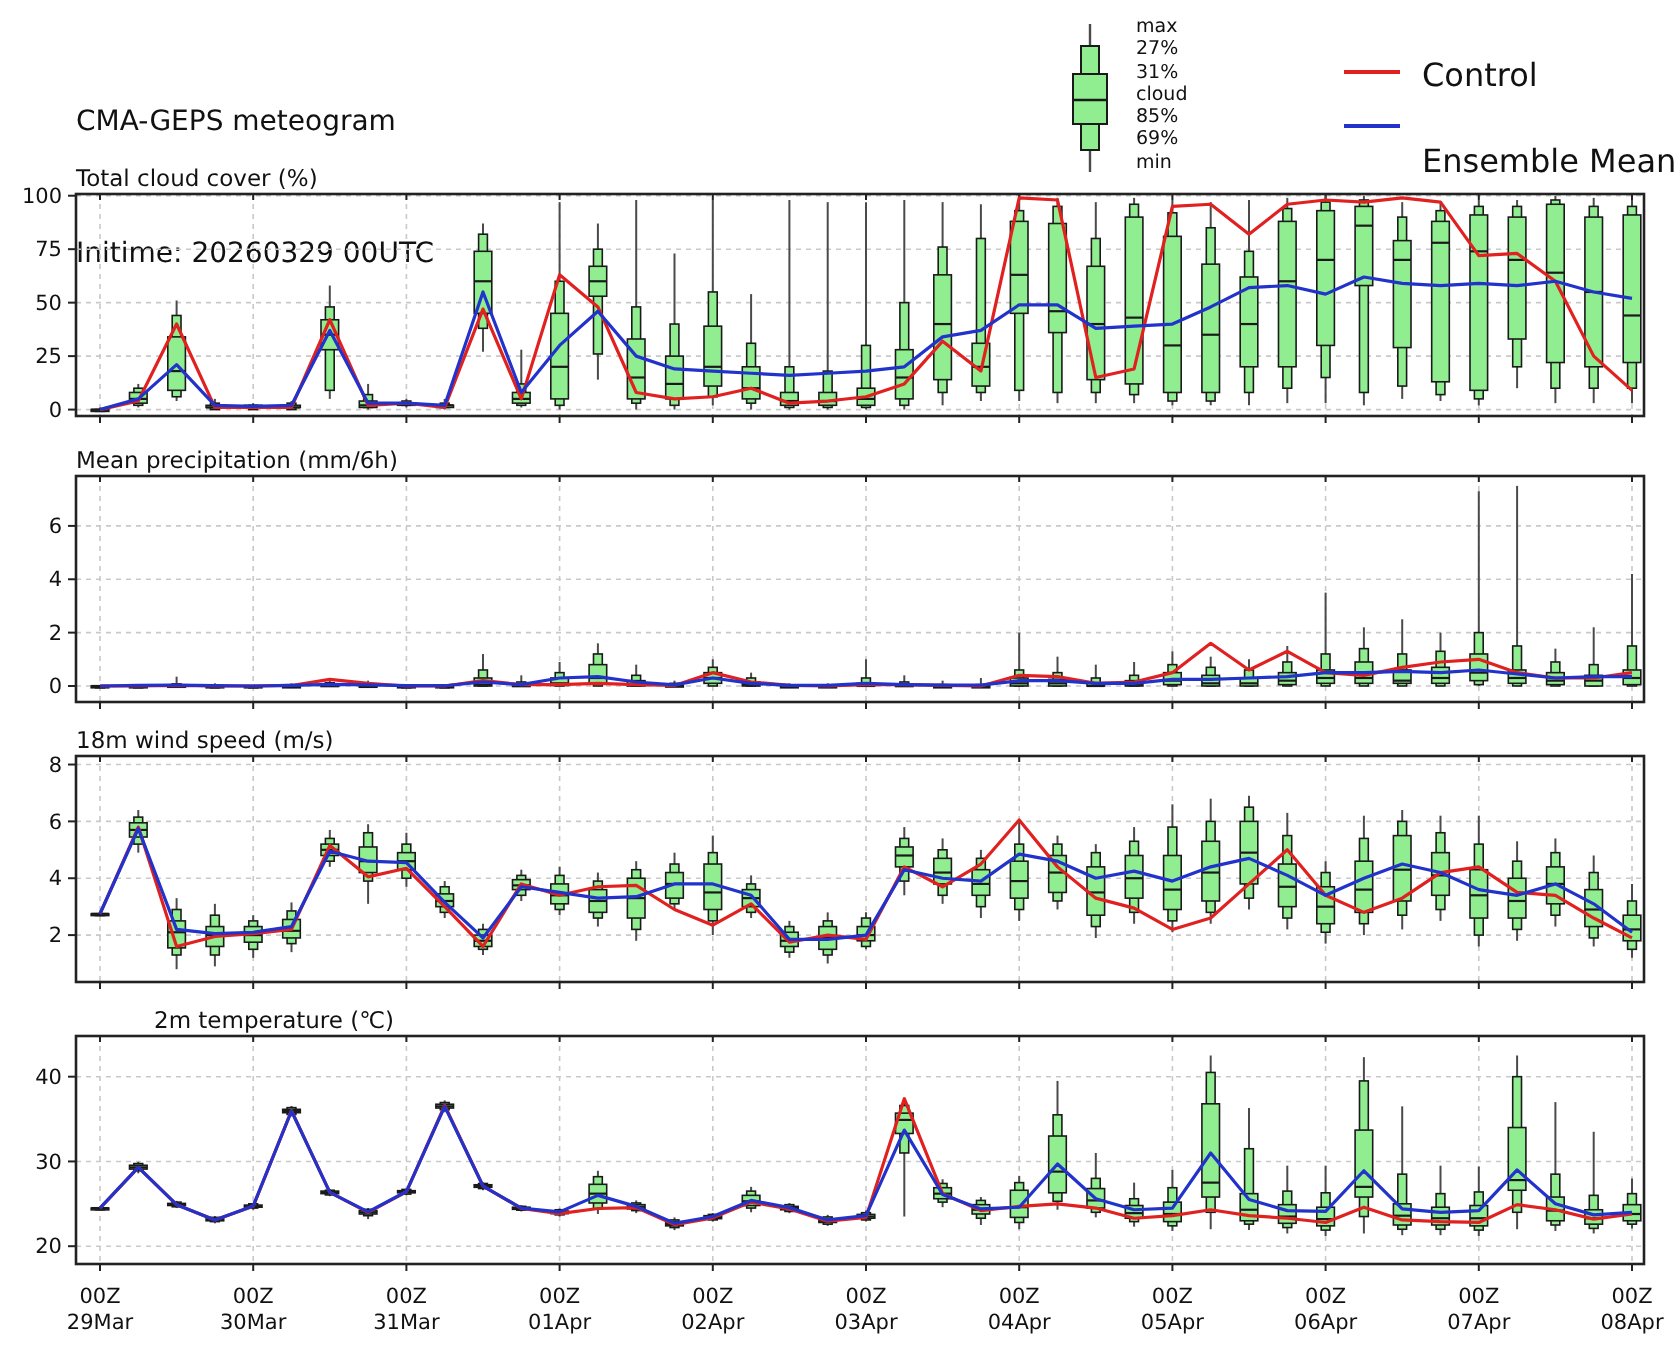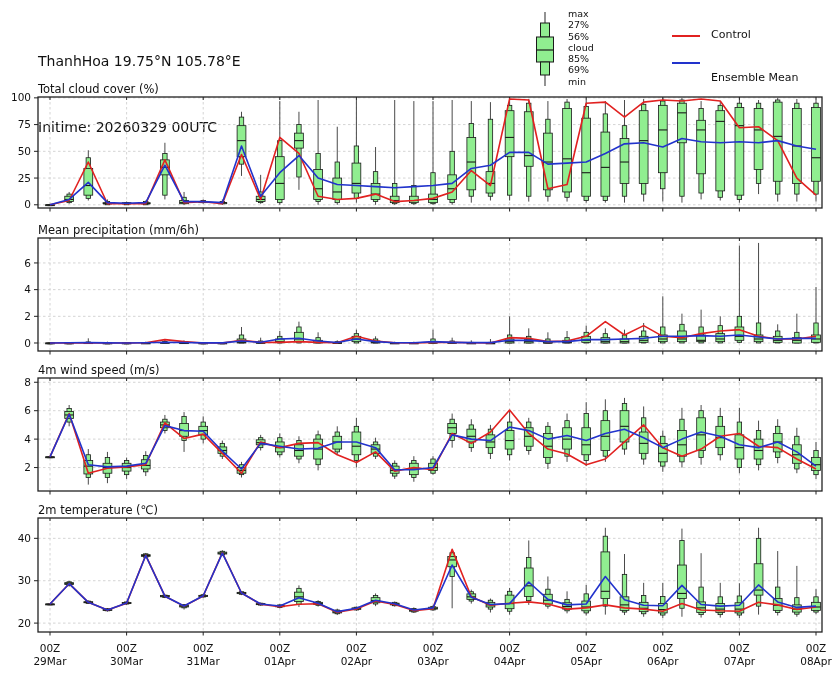--- a/index.html
+++ b/index.html
@@ -5,58 +5,58 @@
   html,body{margin:0;padding:0;background:#ffffff;}
   body{font-family:"DejaVu Sans","Liberation Sans",sans-serif;color:#111;}
   .fig{position:relative;width:840px;height:680px;background:#fff;overflow:hidden;}
   .hdr{position:absolute;left:38px;top:6px;font-size:14px;line-height:22px;white-space:pre;}
   .ptitle{position:absolute;left:38px;font-size:11.5px;}
   #chart{position:absolute;left:0;top:0;}
   #chart text{font-family:"DejaVu Sans","Liberation Sans",sans-serif;}
   .lgbox{position:absolute;left:533px;top:9px;}
   .lglabels{position:absolute;left:568px;top:8px;font-size:9.5px;line-height:11.3px;}
   .lswatch{position:absolute;width:28px;height:0;border-top:2.2px solid #e12120;}
-  .lname{position:absolute;left:711px;font-size:11px;}
+  .lname{position:absolute;left:711px;font-size:16px;}
 </style>
 </head>
 <body>
 
 <div class="fig">
 
   <div class="hdr">
-    <div>ThanhHoa 19.75°N 105.78°E</div>
+    <div>CMA-GEPS meteogram</div>
     <div>Initime: 20260329 00UTC</div>
   </div>
 
   <svg class="lgbox" width="24" height="80">
     <line x1="12" y1="3" x2="12" y2="77" stroke="#4a4a4a" stroke-width="1.2"></line>
     <rect class="lgfill" x="7.5" y="14" width="9" height="14" stroke="#1a1a1a" stroke-width="1" fill="#90EE90"></rect>
     <rect class="lgfill" x="3.5" y="28" width="17" height="25" stroke="#1a1a1a" stroke-width="1" fill="#90EE90"></rect>
     <rect class="lgfill" x="7.5" y="53" width="9" height="13" stroke="#1a1a1a" stroke-width="1" fill="#90EE90"></rect>
     <line x1="3.5" y1="41" x2="20.5" y2="41" stroke="#1a1a1a" stroke-width="1.2"></line>
   </svg>
   <div class="lglabels">
     <div>max</div>
     <div>27%</div>
-    <div>56%</div>
+    <div>31%</div>
     <div>cloud</div>
     <div>85%</div>
     <div>69%</div>
     <div>min</div>
   </div>
 
   <div class="lswatch" style="left: 672px; top: 35px; border-top-color: rgb(225, 33, 32);"></div>
   <div class="lname" style="top:28px;">Control</div>
   <div class="lswatch" style="left: 672px; top: 62px; border-top-color: rgb(34, 51, 204);"></div>
   <div class="lname" style="top:71px;">Ensemble Mean</div>
 
   <div class="ptitle" style="top:82px;">Total cloud cover (%)</div>
   <div class="ptitle" style="top:223px;">Mean precipitation (mm/6h)</div>
-  <div class="ptitle" style="top:363px;">4m wind speed (m/s)</div>
-  <div class="ptitle" style="top:503px;">2m temperature (℃)</div>
+  <div class="ptitle" style="top:363px;">18m wind speed (m/s)</div>
+  <div class="ptitle" style="top:503px;margin-left:39px;">2m temperature (℃)</div>
 
   <svg id="chart" width="840" height="680">
       <g>
         <line x1="38" x2="822" y1="204.79190751445088" y2="204.79190751445088" stroke="#c9c9c9" stroke-width="0.8" stroke-dasharray="2.5 2.5"></line>
         <line x1="34" x2="38" y1="204.79190751445088" y2="204.79190751445088" stroke="#222222" stroke-width="1"></line>
         <text x="31" y="208.39190751445088" text-anchor="end" font-size="10.5" fill="#111111">0</text>
         <line x1="38" x2="822" y1="178.05780346820808" y2="178.05780346820808" stroke="#c9c9c9" stroke-width="0.8" stroke-dasharray="2.5 2.5"></line>
         <line x1="34" x2="38" y1="178.05780346820808" y2="178.05780346820808" stroke="#222222" stroke-width="1"></line>
         <text x="31" y="181.65780346820807" text-anchor="end" font-size="10.5" fill="#111111">25</text>
         <line x1="38" x2="822" y1="151.32369942196533" y2="151.32369942196533" stroke="#c9c9c9" stroke-width="0.8" stroke-dasharray="2.5 2.5"></line>

